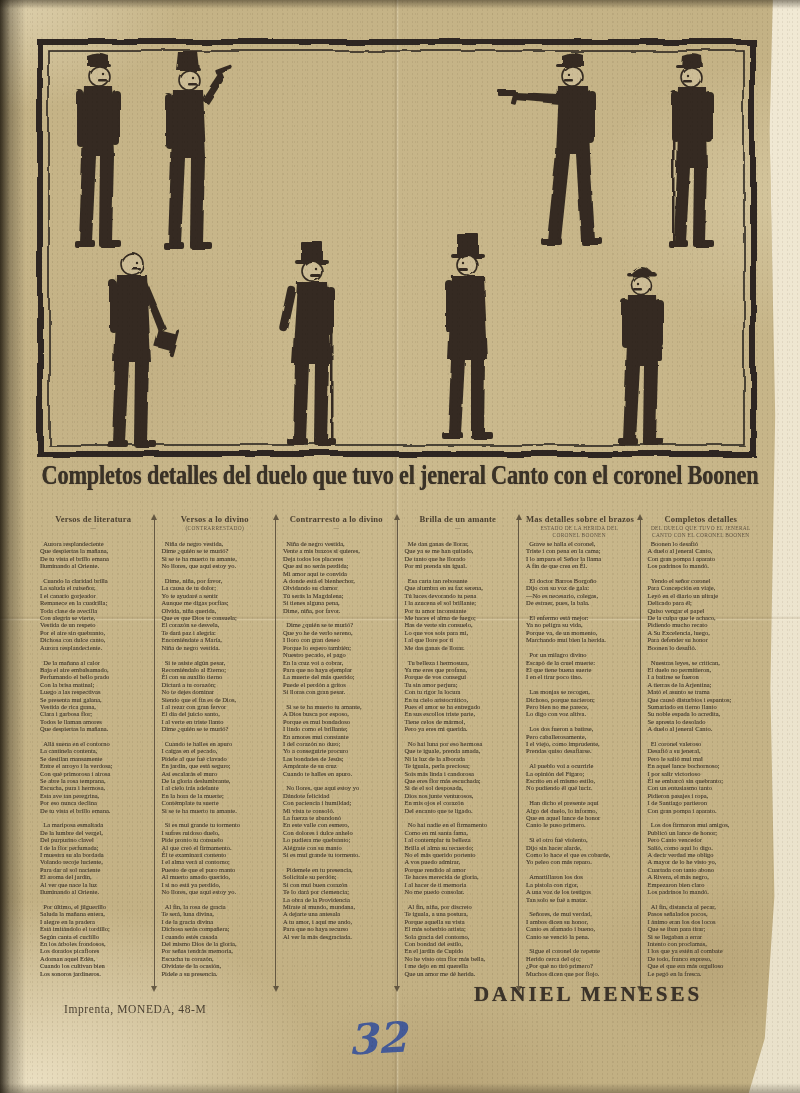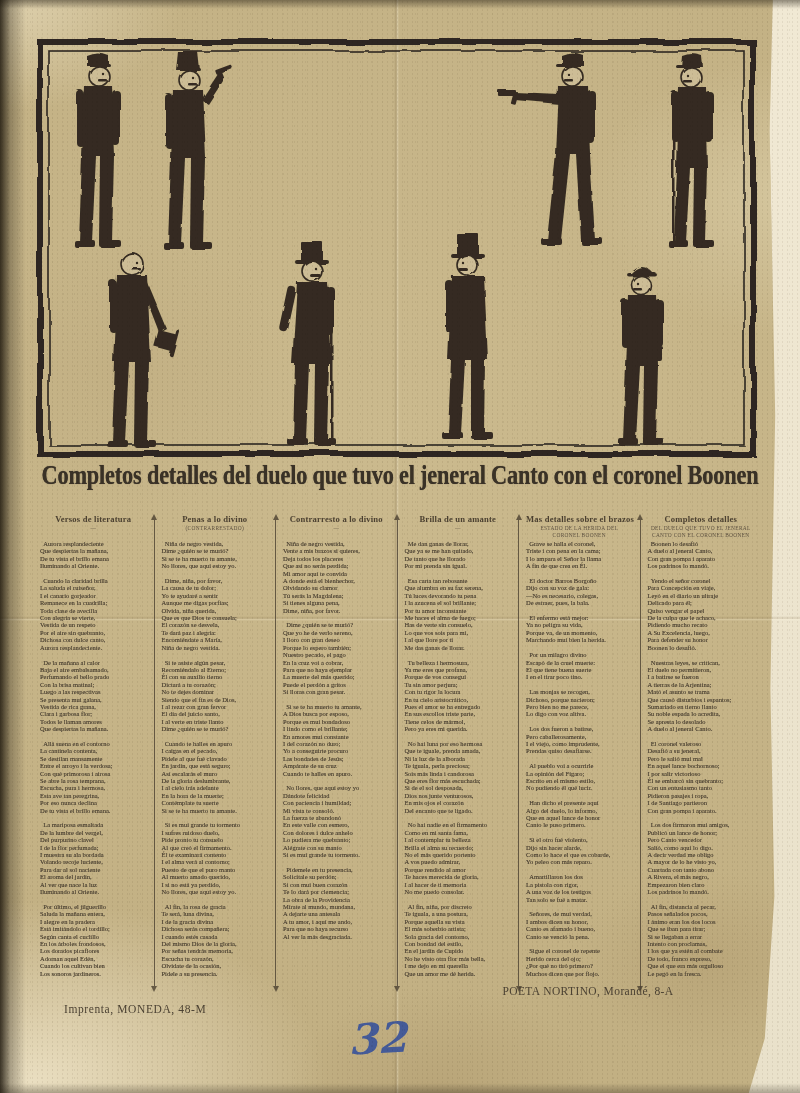--- a/index.html
+++ b/index.html
@@ -297,21 +297,21 @@
 Adornan aquel Edén,
 Cuando los cultivan bien
 Los sonoros jardineros.</div>
     </div>
     <div class="divider">
         <div class="up"></div>
         <div class="line"></div>
         <div class="down"></div>
       </div>
     <div class="col">
-      <div class="col-title">Penas a lo divino</div>
+      <div class="col-title">Versos a lo divino</div>
       <div class="col-sub">(CONTRARRESTADO)</div>
       <div class="verses">  Niña de negro vestida,
 Dime ¿quién se te murió?
 Si se te ha muerto tu amante,
 No llores, que aquí estoy yo.
 
   Dime, niña, por favor,
 La causa de tu dolor;
 Yo te ayudaré a sentir
 Aunque me digas porfías;
@@ -631,21 +631,21 @@
 I los que ya estén al combate
 De todo, franco expreso,
 Que el que era más orgulloso
 Le pegó en la fresca.</div>
     </div>
   </div>
 
   <div id="footer">
     <div id="imprint">Imprenta, MONEDA, 48-M</div>
     <div id="author-block">
-      <div id="author-address">POETA NORTINO, Morandé, 8-A</div>
+      <div id="author-name">DANIEL MENESES</div>
     </div>
   </div>
 
   <div id="stamp">32</div>
 
   <div class="noise"></div>
   <div class="edge-shadow-left"></div>
   <div class="edge-shadow-top"></div>
   <div class="edge-shadow-bottom"></div>
 </div>

